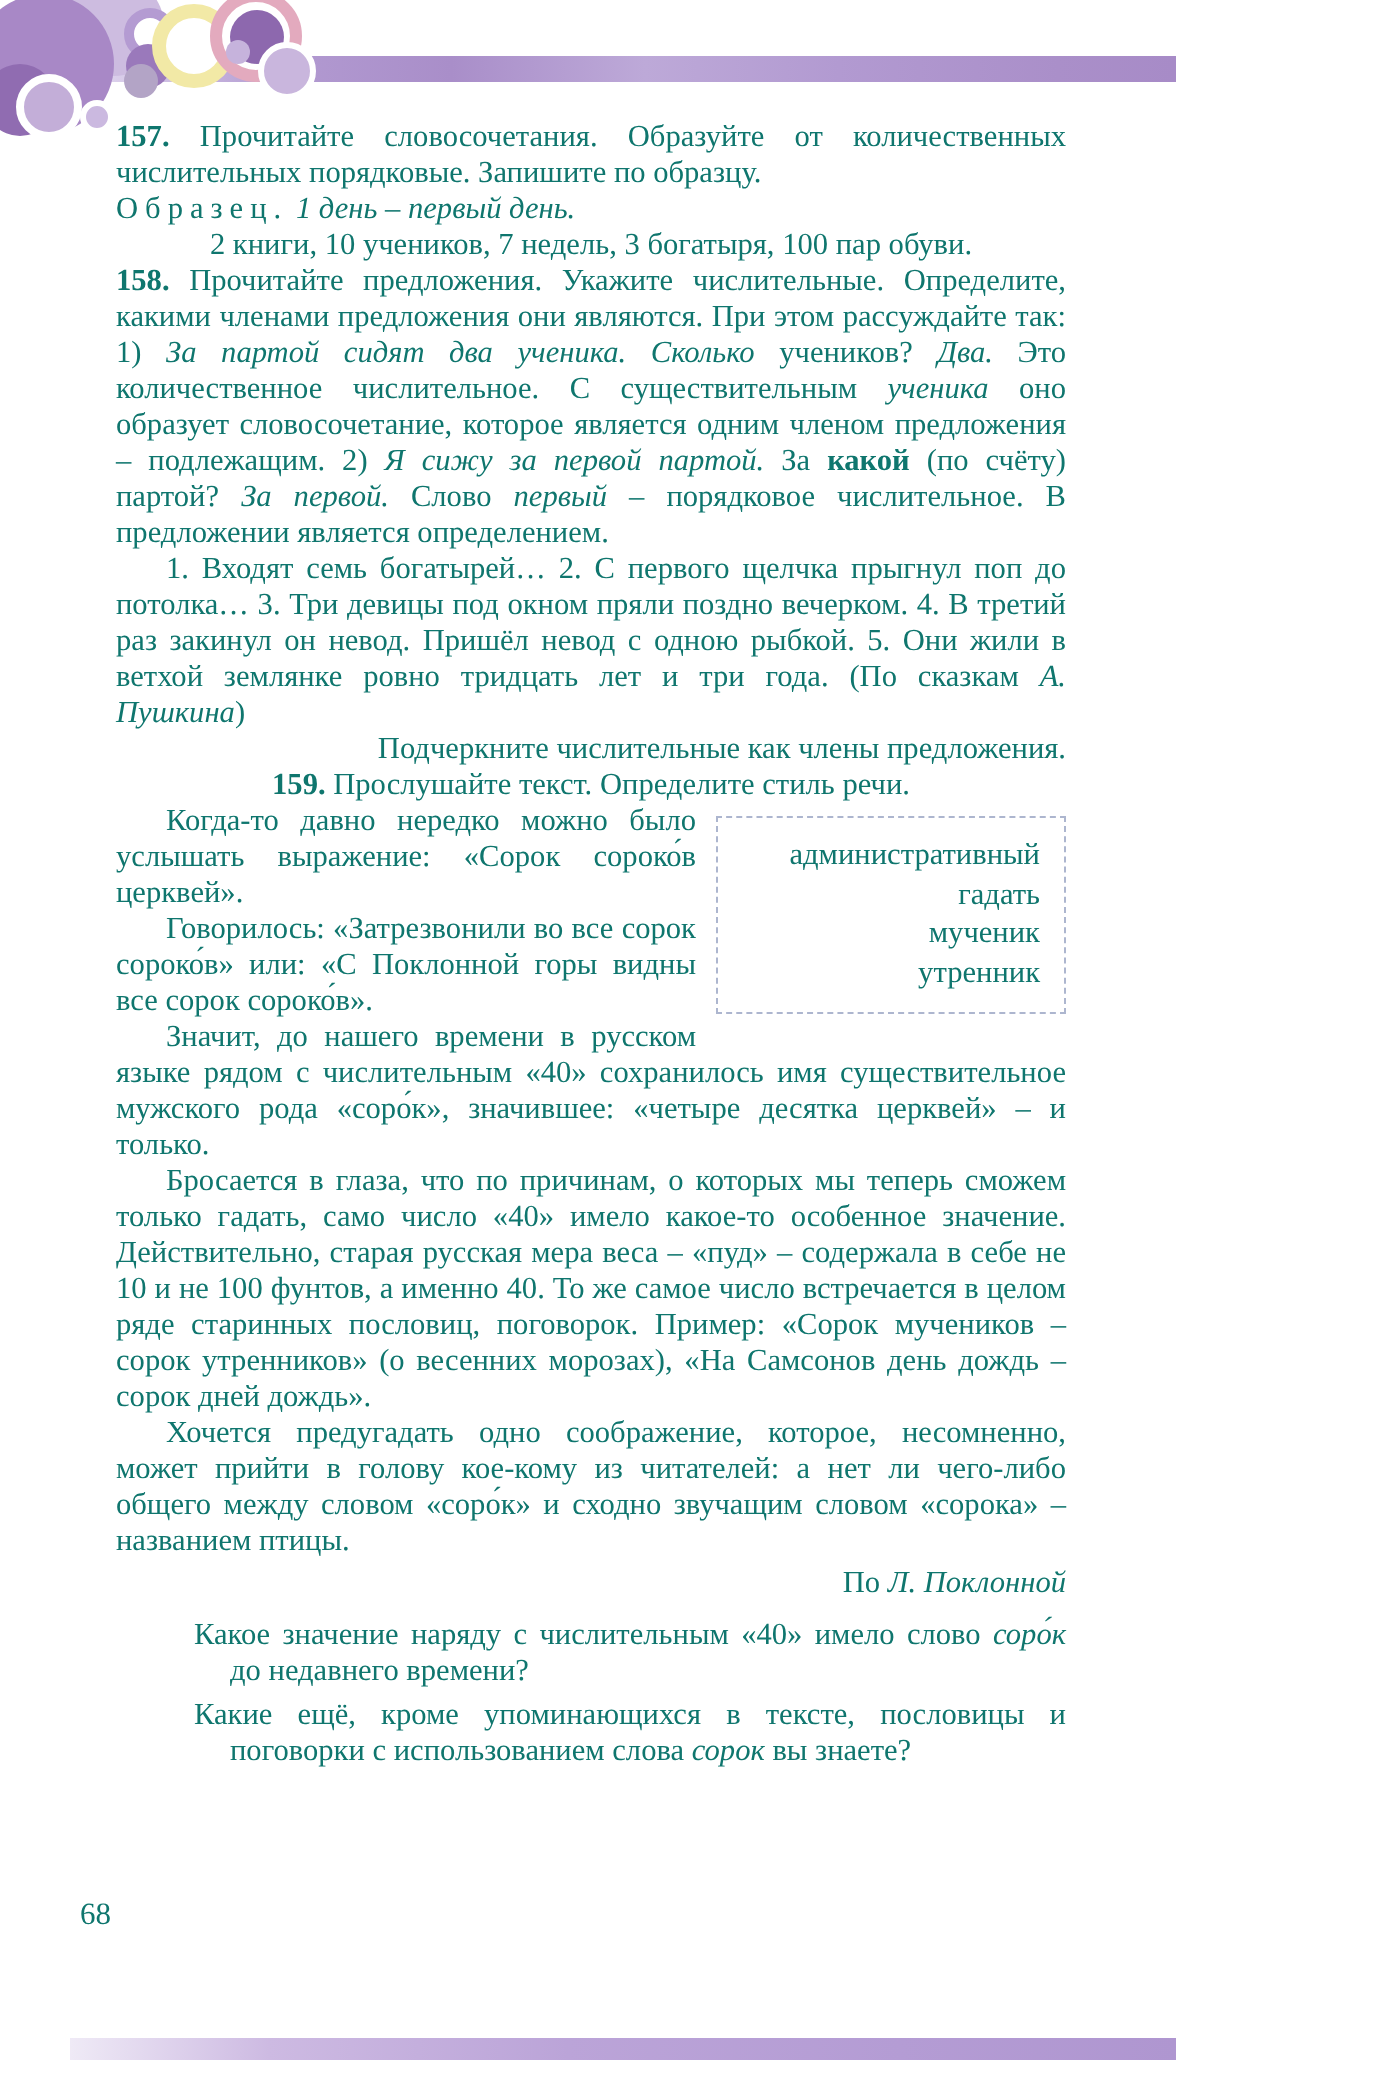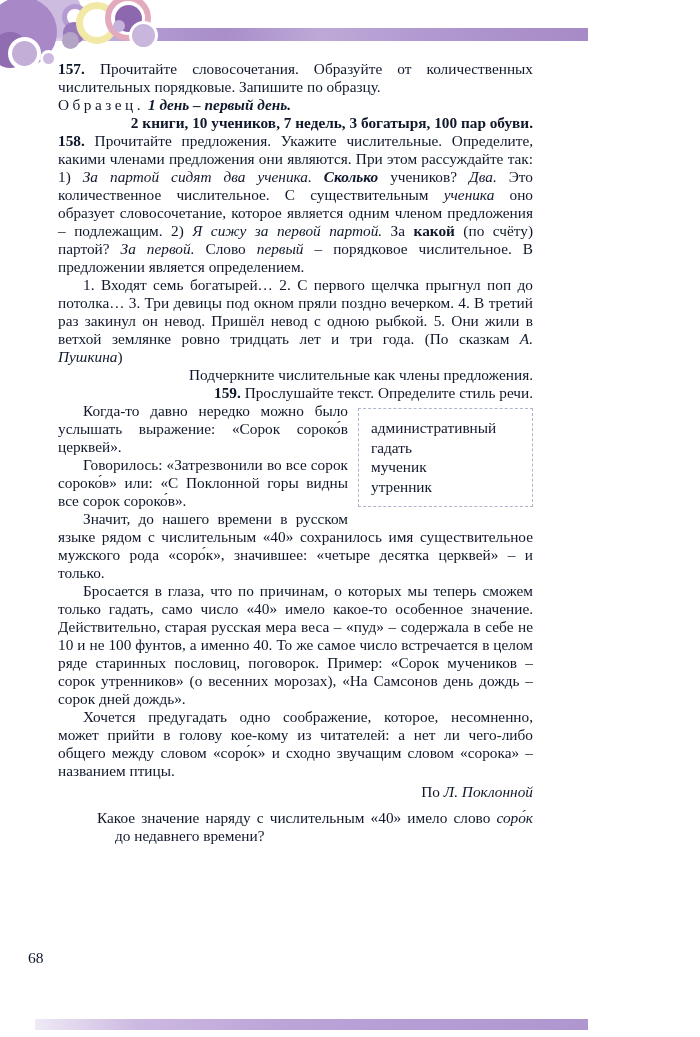--- a/index.html
+++ b/index.html
@@ -1,55 +1,55 @@
 <!DOCTYPE html>
 <html><head>
 <meta charset="utf-8">
 <style>
   html,body{margin:0;padding:0;}
   .page{
     position:relative;width:588px;height:1037px;overflow:hidden;background:#ffffff;
-    font-family:"Liberation Serif","DejaVu Serif",serif;color:#0f172a;
+    font-family:"Liberation Serif","DejaVu Serif",serif;color:#0f766e;
   }
   
   .decor{position:absolute;border-radius:50%;}
   .top-bar{
     position:absolute;left:0;top:28px;width:645px;height:13px;
     background:linear-gradient(90deg,#f3eff8 0%,#ddd2ec 8%,#b29ad1 22%,#a98ec9 35%,#bda9d8 50%,#b29ad1 65%,#aa8fc9 82%,#a487c5 100%);
   }
   .bottom-bar{
     position:absolute;left:35px;right:0;top:1019px;height:11px;
     background:linear-gradient(90deg,#efeaf6 0%,#cdbae2 18%,#bba4d8 45%,#b49cd4 75%,#af96d0 100%);
   }
   
   .content{
     position:relative;margin:0 55px 0 58px;padding-top:60px;
     font-size:15.3px;line-height:18px;text-align:justify;
   }
   .content p{margin:0;}
   .ex-block{margin:4px 0 10px 30px;}
-  .ex-head{margin:14px 0 6px 30px;text-align:right;}
+  .ex-head{margin:14px 0 6px 30px;text-align:center;}
   .sample{margin:11px 0 9px 0;text-align:left;}
-  .plain{margin:9px 0 12px 0;text-align:right;font-weight:bold;}
+  .plain{margin:9px 0 12px 0;text-align:center;}
   .body-indent{text-indent:25px;}
   .sent{margin:12px 0 0 0;}
   .task{margin:14px 0 12px 30px;text-align:right;}
   .attribution{text-align:right;margin:3px 0 8px 0 !important;}
   .question{margin:4px 0 2px 39px !important;padding-left:18px;text-indent:-18px;}
   .s-b{font-weight:bold;}
   .s-i{font-style:italic;}
-  .s-bi{font-weight:bold;font-style:italic;}
+  .s-bi{font-weight:normal;font-style:italic;}
   .s-sp{letter-spacing:3.5px;margin-top:19px;}
   
   .vocab-box{
     float:right;width:149px;margin:6px 0 12px 10px;padding:9px 12px 10px 12px;
-    border:1px dashed #adb6cf;line-height:19.5px;text-align:left;
+    border:1px dashed #adb6cf;line-height:19.5px;text-align:right;
   }
   .vocab-box div{white-space:nowrap;}
-  .page-number{position:absolute;left:28px;top:949px;font-size:15.5px;}
+  .page-number{position:absolute;left:40px;top:949px;font-size:15.5px;}
 </style>
 </head>
 <body>
 
 <div class="page">
 
   <div class="top-bar"></div>
   <div class="decor" style="left:32px;top:-12px;width:50px;height:50px;background:#cdbce0;"></div>
   <div class="decor" style="left:-13px;top:-3px;width:70px;height:70px;background:#a888c6;"></div>
   <div class="decor" style="left:-8px;top:32px;width:36px;height:36px;background:#906cb1;"></div>
@@ -89,20 +89,21 @@
 
     <p class="body-indent"><span>Когда-то давно нередко можно было услышать выражение: «Сорок сороко́в церквей».</span></p>
     <p class="body-indent"><span>Говорилось: «Затрезвонили во все сорок сороко́в» или: «С Поклонной горы видны все сорок сороко́в».</span></p>
     <p class="body-indent"><span>Значит, до нашего времени в русском языке рядом с числительным «40» сохранилось имя существительное мужского рода «соро́к», значившее: «четыре десятка церквей» – и только.</span></p>
     <p class="body-indent"><span>Бросается в глаза, что по причинам, о которых мы теперь сможем только гадать, само число «40» имело какое-то особенное значение. Действительно, старая русская мера веса – «пуд» – содержала в себе не 10 и не 100 фунтов, а именно 40. То же самое число встречается в целом ряде старинных пословиц, поговорок. Пример: «Сорок мучеников – сорок утренников» (о весенних морозах), «На Самсонов день дождь – сорок дней дождь».</span></p>
     <p class="body-indent"><span>Хочется предугадать одно соображение, которое, несомненно, может прийти в голову кое-кому из читателей: а нет ли чего-либо общего между словом «соро́к» и сходно звучащим словом «сорока» – названием птицы.</span></p>
 
     <p class="attribution"><span>По </span><span class="s-i">Л. Поклонной</span></p>
 
     <p class="question"><span>Какое значение наряду с числительным «40» имело слово </span><span class="s-i">соро́к</span><span> до недавнего времени?</span></p>
+    <p class="question"><span>Какие ещё, кроме упоминающихся в тексте, пословицы и поговорки с использованием слова </span><span class="s-i">сорок</span><span> вы знаете?</span></p>
 
   </div>
 
   <div class="page-number">68</div>
 
   <div class="bottom-bar"></div>
 
 </div>
 
 </body></html>

